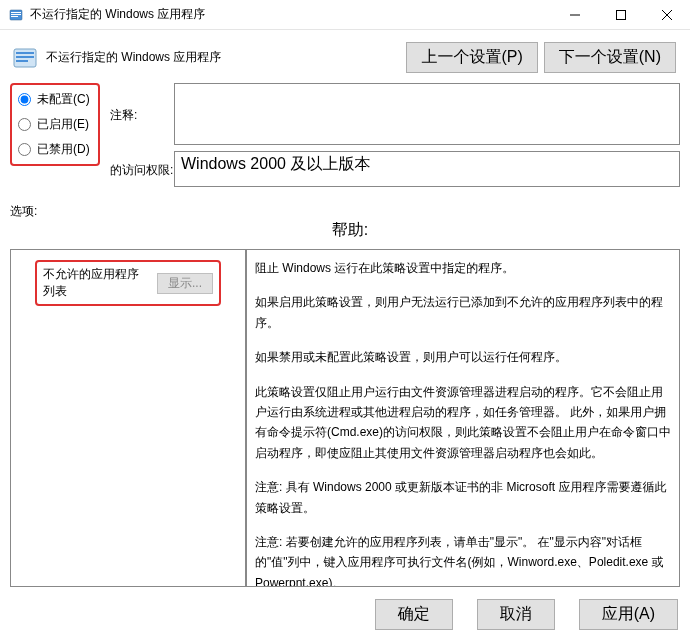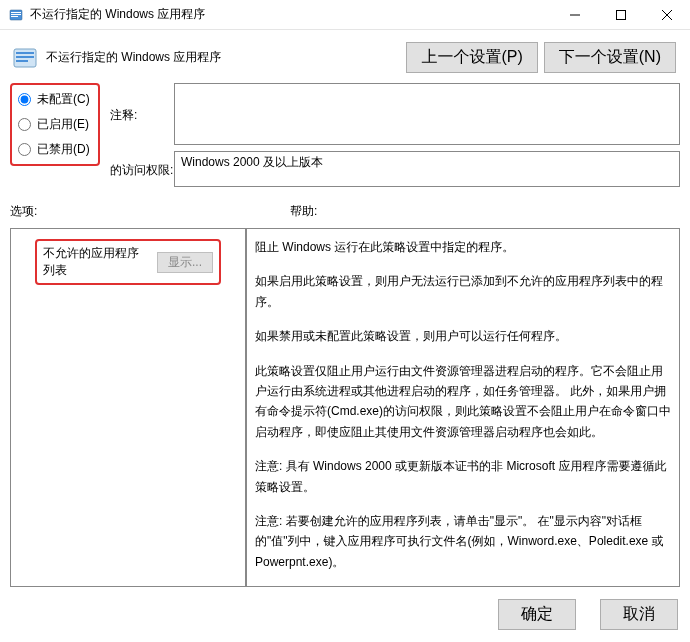--- a/index.html
+++ b/index.html
@@ -19,25 +19,25 @@
     
     .config-row { display: flex; padding: 0 10px 6px 10px; align-items: flex-start; }
     .radio-group { width: 90px; border: 2px solid #e03030; border-radius: 4px; padding: 6px 4px; display: flex; flex-direction: column; gap: 8px; }
     .radio-item { display: flex; align-items: center; gap: 4px; font-size: 12px; white-space: nowrap; }
     .radio-item input { margin: 0 2px 0 2px; }
     
     .comment-section { flex: 1; margin-left: 10px; display: flex; flex-direction: column; gap: 6px; }
     .field-row { display: flex; align-items: center; }
     .field-label { width: 64px; padding-top: 2px; font-size: 12px; }
     .comment-box { flex: 1; height: 62px; border: 1px solid #888; background: #fff; font-family: inherit; font-size: 12px; padding: 2px 4px; resize: none; overflow-y: scroll; }
-    .platform-box { flex: 1; height: 36px; border: 1px solid #888; background: #fff; font-size: 12px; padding: 2px 6px; display: flex; align-items: flex-start; position: relative; overflow-y: scroll; }
+    .platform-box { flex: 1; height: 36px; border: 1px solid #888; background: #fff; font-size: 16px; padding: 2px 6px; display: flex; align-items: flex-start; position: relative; overflow-y: scroll; }
     
-    .labels-row { display: flex; padding: 10px 10px 8px 10px; }
+    .labels-row { display: flex; padding: 10px 10px 8px 10px; flex-direction: column; }
     .labels-row .left { width: 270px; font-size: 12px; }
-    .labels-row .right { flex: 1; font-size: 12px; padding-left: 10px; }
+    .labels-row .right { flex: 1; font-size: 16px; padding-left: 10px; text-align: center; }
     
     .content-row { display: flex; padding: 0 10px; flex: 1; min-height: 0; }
     .options-panel { width: 236px; border: 1px solid #888; padding: 10px 24px; }
     .option-item { display: flex; align-items: center; gap: 8px; border: 2px solid #e03030; border-radius: 4px; padding: 4px 6px; }
     .option-label { flex: 1; font-size: 12px; }
     .show-btn { border: 1px solid #bfbfbf; background: #e1e1e1; color: #888; padding: 1px 10px; font-size: 12px; font-family: inherit; }
     
     .help-panel { flex: 1; margin-left: 0; border: 1px solid #888; padding: 8px; overflow-y: auto; font-size: 12px; line-height: 1.7; min-height: 0; }
     .help-panel p { margin-bottom: 14px; }
     .help-panel p:last-child { margin-bottom: 0; }
@@ -141,13 +141,14 @@
     <p>如果禁用或未配置此策略设置，则用户可以运行任何程序。</p>
     <p>此策略设置仅阻止用户运行由文件资源管理器进程启动的程序。它不会阻止用户运行由系统进程或其他进程启动的程序，如任务管理器。 此外，如果用户拥有命令提示符(Cmd.exe)的访问权限，则此策略设置不会阻止用户在命令窗口中启动程序，即使应阻止其使用文件资源管理器启动程序也会如此。</p>
     <p>注意: 具有 Windows 2000 或更新版本证书的非 Microsoft 应用程序需要遵循此策略设置。</p>
     <p>注意: 若要创建允许的应用程序列表，请单击"显示"。  在"显示内容"对话框的"值"列中，键入应用程序可执行文件名(例如，Winword.exe、Poledit.exe 或 Powerpnt.exe)。</p>
   </div>
 </div>
 
 <div class="footer">
   <button class="btn">确定</button>
   <button class="btn">取消</button>
+  <button class="btn">应用(A)</button>
 </div>
 
 </body></html>

